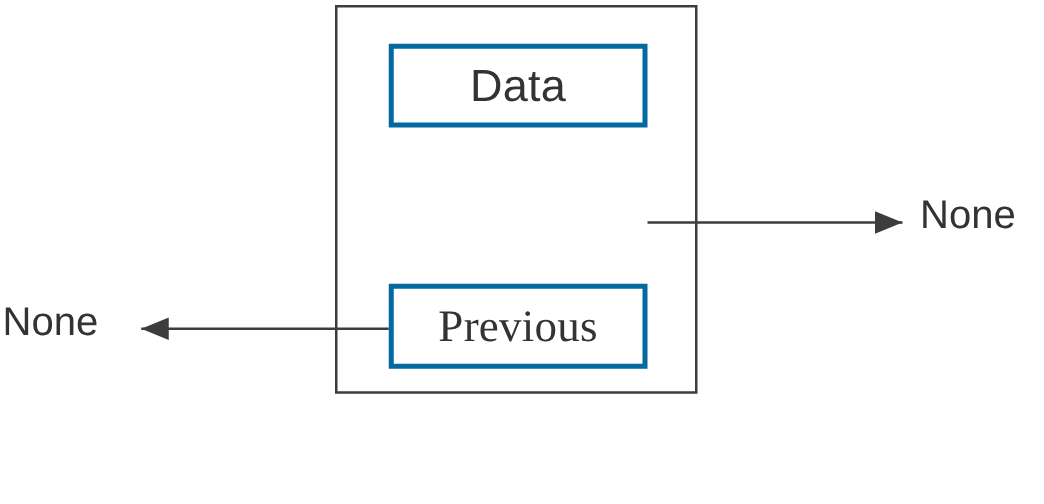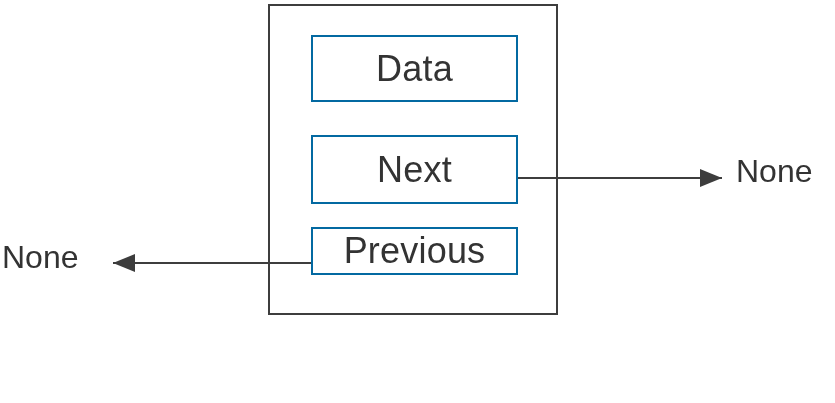--- a/index.html
+++ b/index.html
@@ -31,29 +31,29 @@
     border: 2px solid #3d3d3d;
     background: transparent;
   }
 
   
   .field-box {
     position: absolute;
     left: 311px;
     width: 207px;
     box-sizing: border-box;
-    border: 2px solid #0369a1;
+    border: 4px solid #0369a1;
     background: #ffffff;
     display: flex;
     align-items: center;
     justify-content: center;
   }
   .field-box.data     { top: 35px;  height: 67px; }
   .field-box.next     { top: 135px; height: 69px; }
-  .field-box.previous { top: 227px; height: 48px; }
+  .field-box.previous { top: 227px; height: 68px; font-family: Liberation Serif, serif; }
 
   .field-label {
     font-size: 36px;
     line-height: 1;
     color: #333333;
     letter-spacing: 0.2px;
     white-space: nowrap;
   }
 
   
@@ -133,23 +133,20 @@
 <body>
 
 <div id="canvas">
 
   <div class="node-box"></div>
 
   <div class="field-box data">
     <span class="field-label">Data</span>
   </div>
 
-  <div class="field-box next">
-    <span class="field-label">Next</span>
-  </div>
 
   <div class="field-box previous">
     <span class="field-label">Previous</span>
   </div>
 
   <div class="arrow-line next-line"></div>
   <div class="arrow-head right"></div>
   <div class="terminal-label right-none">None</div>
 
   <div class="arrow-line prev-line"></div>

